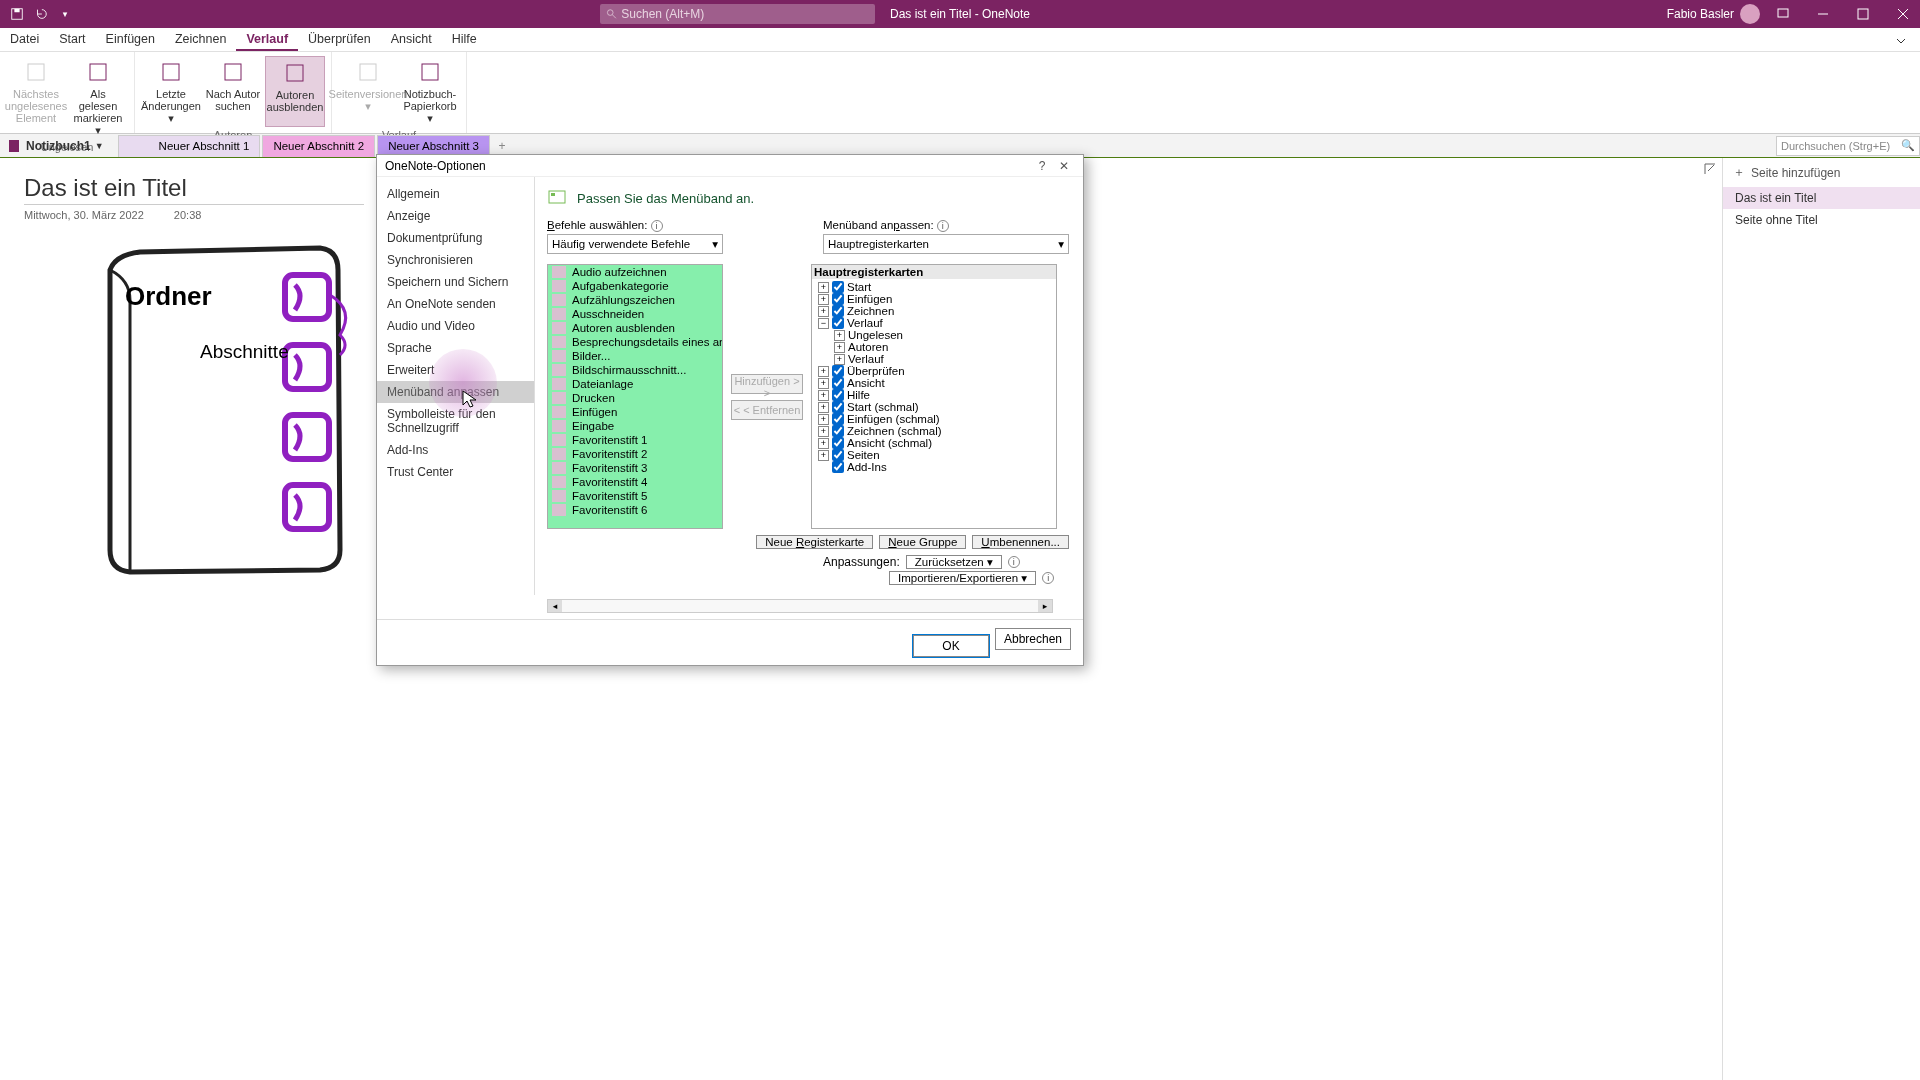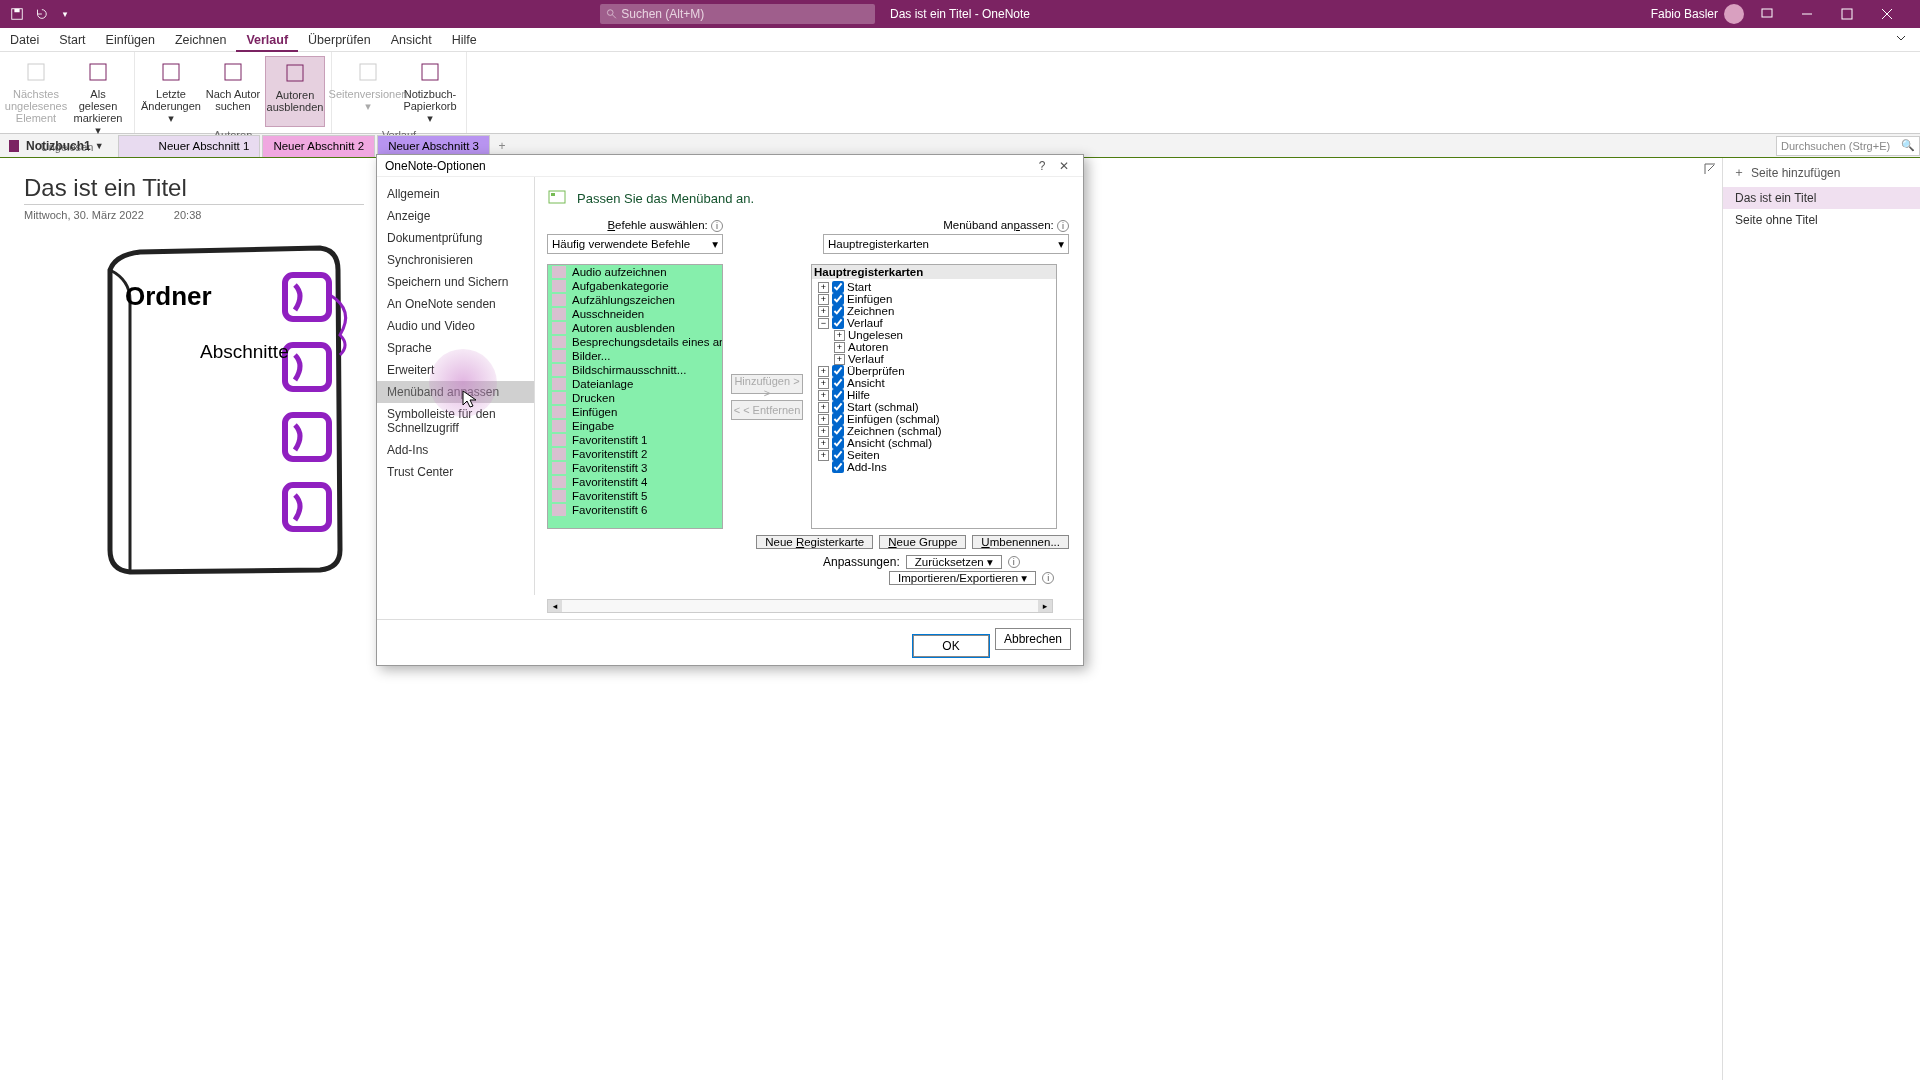--- a/index.html
+++ b/index.html
@@ -7,26 +7,26 @@
 
 
 .title-bar { height: 28px; background: #7b2362; color: #fff; display: flex; align-items: center; font-size: 12px; }
 .title-bar .qat { display: flex; align-items: center; gap: 6px; padding-left: 8px; }
 .title-bar .qat .qicon { width: 18px; height: 18px; display: flex; align-items: center; justify-content: center; cursor: pointer; }
 .title-bar .title-center { position: absolute; left: 50%; transform: translateX(-50%); }
 .title-bar .search { position: absolute; left: 600px; width: 275px; height: 20px; background: #9f5e8c; border-radius: 2px; display: flex; align-items: center; padding: 0 6px; }
 .title-bar .search svg { fill: #e8d4e1; }
 .title-bar .search input { background: none; border: none; color: #e8d4e1; font-size: 12px; margin-left: 4px; outline: none; width: 100%; }
 .title-bar .search input::placeholder { color: #e8d4e1; }
-.title-bar .right { margin-left: auto; display: flex; align-items: center; gap: 6px; padding-right: 16px; }
+.title-bar .right { margin-left: auto; display: flex; align-items: center; gap: 6px; padding-right: 0; }
 .title-bar .avatar { width: 20px; height: 20px; border-radius: 50%; background: #d9a0c0; }
 .title-bar .win-btn { width: 34px; height: 28px; display: flex; align-items: center; justify-content: center; cursor: pointer; }
 
 
-.menu-tabs { height: 24px; background: #fff; border-bottom: 1px solid #e0e0e0; display: flex; align-items: center; font-size: 12.5px; }
+.menu-tabs { height: 24px; background: #fff; border-bottom: 1px solid #e0e0e0; display: flex; align-items: flex-end; font-size: 12.5px; }
 .menu-tabs .tab { padding: 0 10px; height: 24px; line-height: 24px; cursor: pointer; color: #333; }
 .menu-tabs .tab.active { color: #7b2362; font-weight: 600; border-bottom: 2px solid #7b2362; }
 .menu-tabs .ribbon-toggle { margin-left: auto; padding-right: 12px; cursor: pointer; }
 
 
 .ribbon { height: 82px; background: #fff; border-bottom: 1px solid #ccc; display: flex; }
 .rgroup { display: flex; flex-direction: column; align-items: center; border-right: 1px solid #e8e8e8; padding: 4px 6px 2px; }
 .rgroup-buttons { display: flex; gap: 2px; flex: 1; }
 .rbtn { display: flex; flex-direction: column; align-items: center; justify-content: flex-start; width: 60px; padding: 2px; font-size: 11px; text-align: center; cursor: pointer; color: #333; }
 .rbtn.disabled { color: #aaa; }
@@ -68,21 +68,21 @@
 .dlg-body { flex: 1; display: flex; overflow: hidden; }
 .dlg-cats { width: 158px; border-right: 1px solid #ddd; padding: 6px 0; position: relative; }
 .dlg-cats .cat { padding: 4px 10px; cursor: pointer; color: #333; }
 .dlg-cats .cat.selected { background: #d0d0d0; color:#555;}
 .dlg-cats .spot { position: absolute; left: 52px; top: 172px; width: 68px; height: 68px; border-radius: 50%; background: radial-gradient(circle, rgba(200,120,200,0.55), rgba(200,120,200,0.0)); pointer-events: none; }
 .dlg-cats .cursor { position: absolute; left: 84px; top: 212px; pointer-events: none; }
 .dlg-main { flex: 1; padding: 10px 12px; display: flex; flex-direction: column; position:relative;}
 .dlg-heading { display: flex; align-items: center; gap: 8px; font-size: 13px; margin-bottom: 10px; color:#14532d;}
 .pick-row { display: flex; gap: 100px; margin-bottom: 4px; }
 .pick-col { display: flex; flex-direction: column; gap: 2px; }
-.pick-col label { font-size: 11.5px; text-align: right; }
+.pick-col label { font-size: 11.5px; }
 .sel { border: 1px solid #aaa; background: #fff; height: 20px; width: 176px; font-size: 11.5px; padding: 0 4px; display:flex; align-items:center; justify-content:space-between; cursor:pointer;}
 .lists-row { display: flex; gap: 8px; margin-top: 6px; flex: 1; min-height: 0; }
 .cmd-list { width: 176px; border: 1px solid #aaa; background: #86efac; overflow-y: auto; font-size: 11.5px; }
 .cmd-list .cmd { padding: 1px 4px; display: flex; align-items: center; gap: 6px; cursor: pointer; white-space:nowrap;}
 .cmd-list .cmd .ci { width: 14px; height: 12px; background: #d9c0d0; flex-shrink:0;}
 .mid-btns { display: flex; flex-direction: column; gap: 6px; justify-content: center; }
 .mid-btns button { width: 72px; height: 20px; font-size: 11px; border: 1px solid #aaa; background: #f0f0f0; color: #aaa; cursor: default; }
 .tree { width: 246px; border: 1px solid #aaa; background: #fff; overflow-y: auto; font-size: 11.5px; padding: 2px 4px; }
 .tree .thdr { font-weight: bold; background:#e8e8e8; padding:1px 2px; margin:-2px -4px 2px; }
 .tree .tn { display: flex; align-items: center; gap: 3px; padding: 0px 0; white-space:nowrap;}

